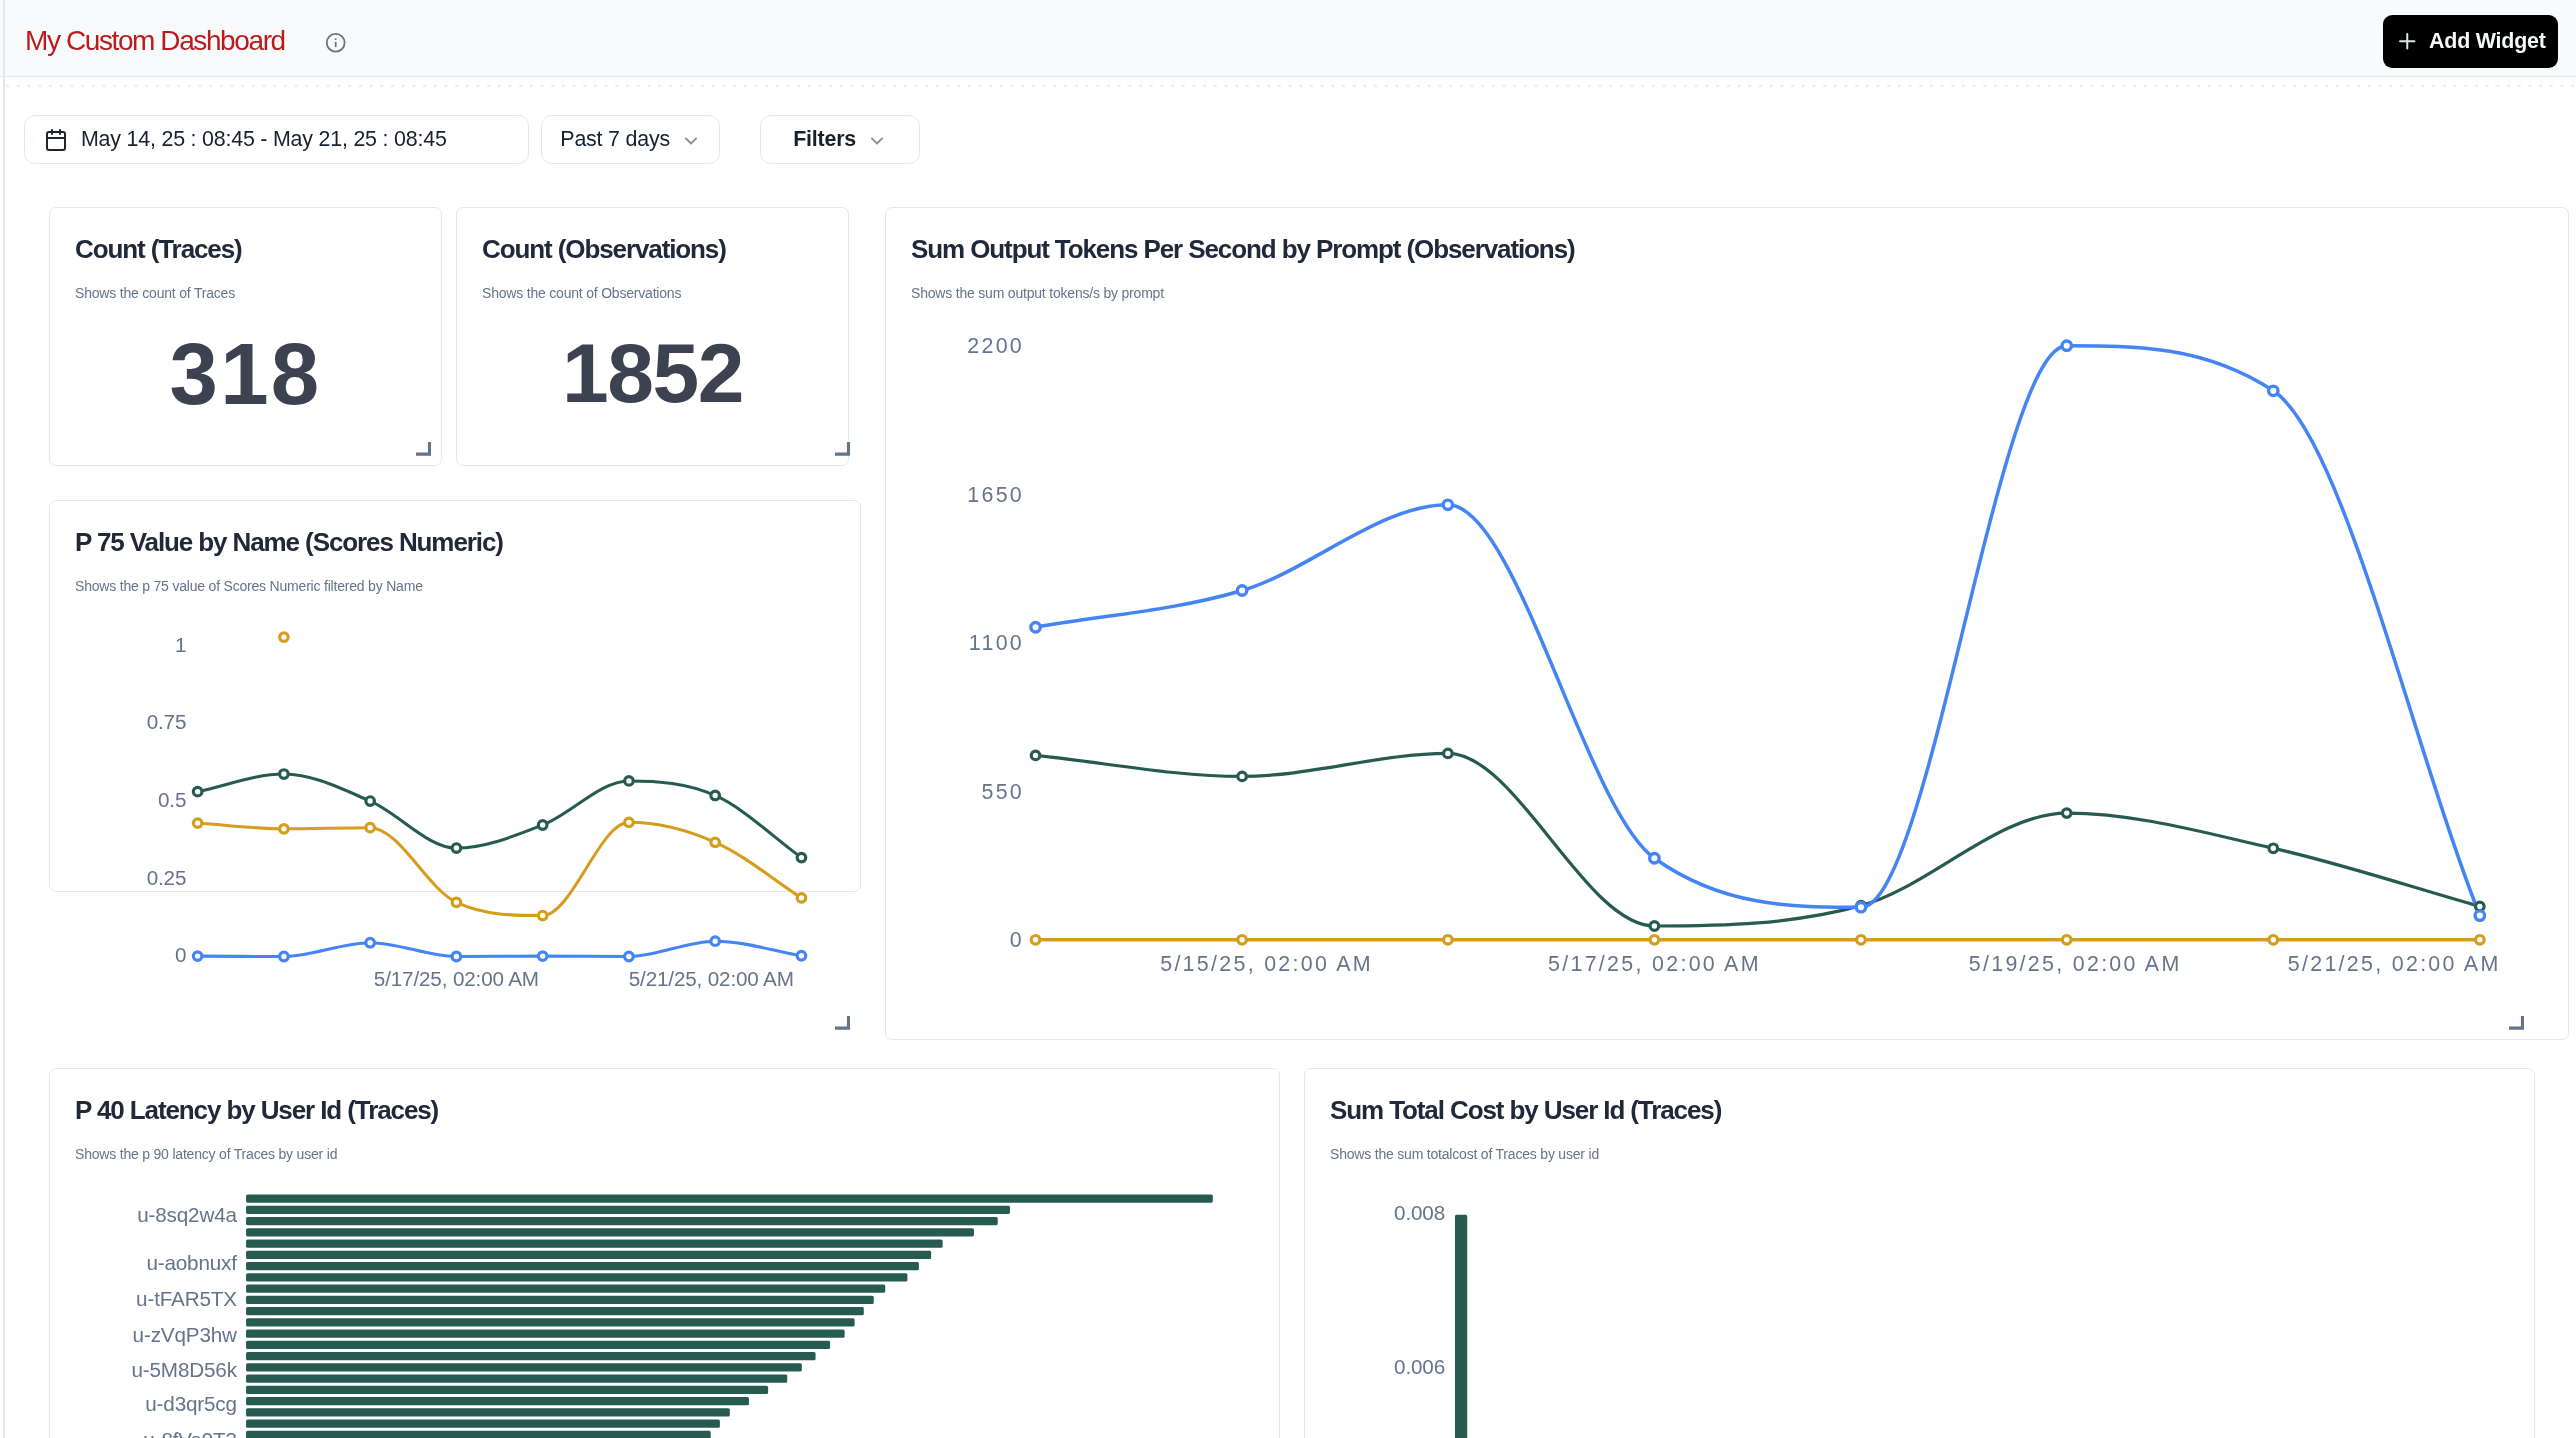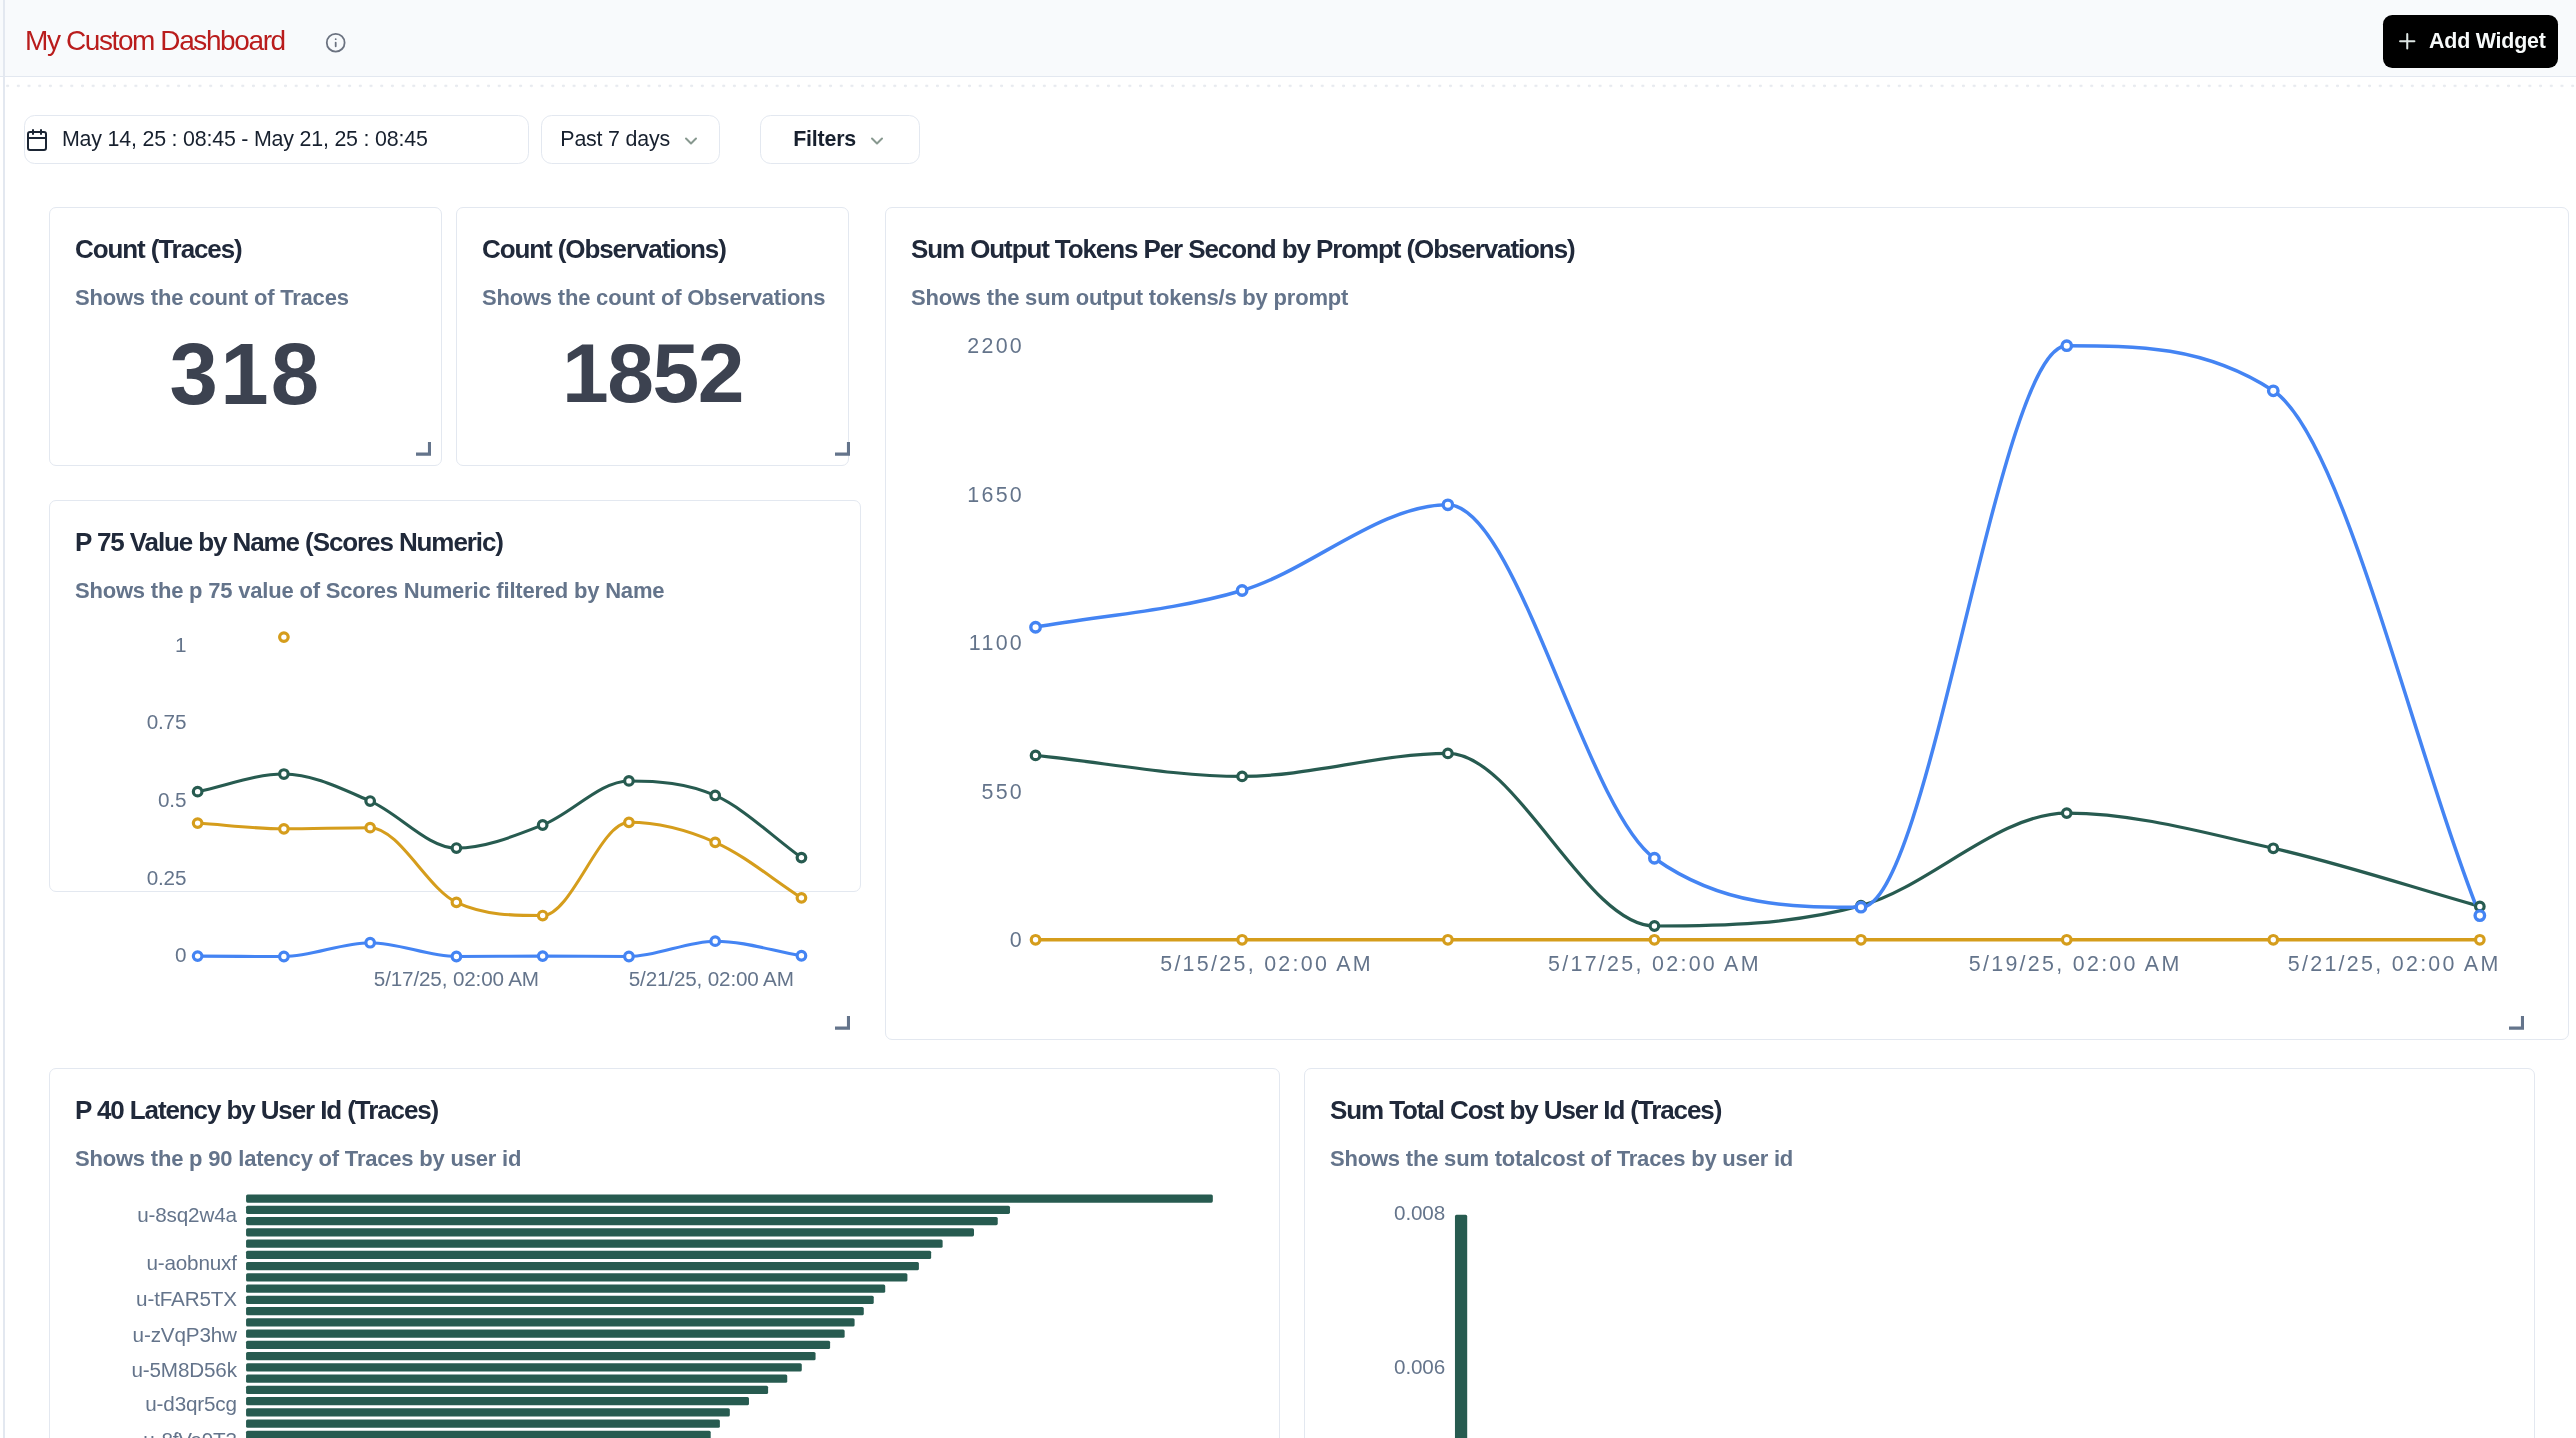--- a/index.html
+++ b/index.html
@@ -1,17 +1,17 @@
 <!DOCTYPE html>
 <html style="font-size:12.2px"><head><meta charset="utf-8"><style>
 *{margin:0;padding:0;box-sizing:border-box}
 html,body{width:2576px;height:1439px;overflow:hidden;background:#fff;font-family:"Liberation Sans",sans-serif;position:relative}
 .card{position:absolute;background:#fff;border:1.5px solid #e3e8f0;border-radius:7px}
 .ct{position:absolute;left:25px;font-size:26px;font-weight:700;color:#20293a;letter-spacing:-1.1px;white-space:nowrap}
-.cd{position:absolute;left:25px;font-size:22px;font-weight:700;color:#64748b;letter-spacing:-0.2px;white-space:nowrap}
+.cd{position:absolute;left:25px;font-size:14px;font-weight:400;color:#64748b;letter-spacing:-0.2px;white-space:nowrap}
 .tk{font-family:"Liberation Sans",sans-serif;font-size:27px;fill:#64748b;letter-spacing:-.2px}
 .tkb{font-family:"Liberation Sans",sans-serif;font-size:28px;fill:#64748b;letter-spacing:3px}
 .num{position:absolute;left:0;right:0;text-align:center;font-size:87px;font-weight:700;color:#3c4250}
 .btn{position:absolute;top:115px;height:49px;background:#fff;border:1.5px solid #e3e8f0;border-radius:10.7px;display:flex;align-items:center;justify-content:center;font-size:21.4px;color:#17202e;letter-spacing:-0.2px}
 </style></head><body>
 
 <div style="position:absolute;left:0;top:0;width:2576px;height:77px;background:#f8fafc;border-bottom:1.5px solid #e3e8f0"></div>
 <div style="position:absolute;left:3.1px;top:0;width:1.5px;height:1439px;background:#e3e8f0"></div>
 <div style="position:absolute;left:0;top:80px;width:2576px;height:7.7px;background-image:radial-gradient(circle,#e7eaef 1.2px,transparent 1.5px);background-size:10.7px 7.7px;background-position:2.3px 1.5px"></div>
 
@@ -21,21 +21,21 @@
     <path d="M12 16v-4"></path>
     <path d="M12 8h.01"></path>
   </svg>
 
 <div style="position:absolute;left:2383px;top:14.5px;width:175px;height:53px;background:#000000;border-radius:9.2px;display:flex;align-items:center;justify-content:center;color:#f7fafa;font-size:21.4px;font-weight:700;letter-spacing:-0.2px">
 <svg width="24.5" height="24.5" viewBox="0 0 24 24" fill="none" stroke="#dde6e3" stroke-width="2" stroke-linecap="round" style="margin-right:9.2px">
       <path d="M5 12h14"></path>
       <path d="M12 5v14"></path>
     </svg>Add Widget</div>
 
-<div class="btn" style="left:24px;width:505px;justify-content:flex-start;">
+<div class="btn" style="left:24px;width:505px;justify-content:flex-start;padding-left:19px">
 <svg width="24" height="24" viewBox="0 0 24 24" fill="none" stroke="#1b2534" stroke-width="2" stroke-linecap="round" style="margin-right:13px">
       <rect x="3" y="4" width="18" height="18" rx="2"></rect>
       <path d="M16 2v4"></path>
       <path d="M8 2v4"></path>
       <path d="M3 10h18"></path>
     </svg>
 May 14, 25 : 08:45 - May 21, 25 : 08:45</div>
 <div class="btn" style="left:541px;width:179px;font-weight:400">Past 7 days<svg width="20" height="20" viewBox="0 0 24 24" fill="none" stroke="#87988f" stroke-width="2.4" stroke-linecap="round" stroke-linejoin="round" style="margin-left:10.7px;margin-top:3.1px">
       <path d="m6 9 6 6 6-6"></path>
     </svg></div>

